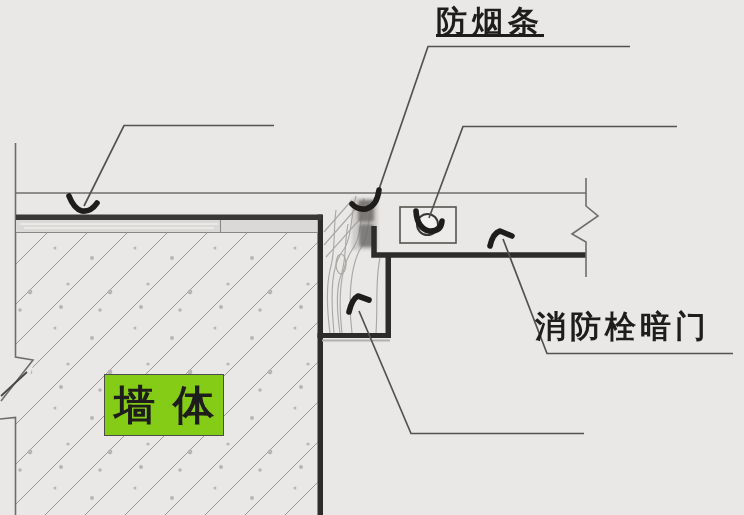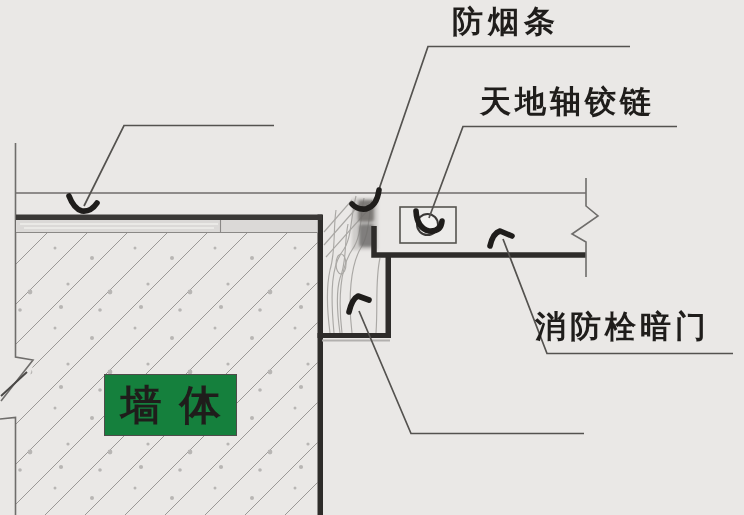--- a/index.html
+++ b/index.html
@@ -16,22 +16,22 @@
   .arrowhead{stroke:var(--text,#1b1917);stroke-width:5.6;fill:none;stroke-linecap:round;stroke-linejoin:round;}
   .grain{stroke:#aaa8a5;stroke-width:1.15;fill:none;}
   .hatch-line{stroke:var(--hatch-line,#9a9896);stroke-width:1;}
   .speck{fill:var(--speckle,#b8b6b4);}
   
   .lbl{
     position:absolute;color:var(--text,#1f1d1b);
     font-size:31px;font-weight:600;line-height:1.05;white-space:nowrap;
   }
   .wall-box{
-    position:absolute;left:104px;top:374px;width:133px;height:62px;
-    background:#15803d;border:1.6px solid #4e4c4a;box-sizing:border-box;
+    position:absolute;left:104px;top:374px;width:120px;height:62px;
+    background:#84cc16;border:1.6px solid #4e4c4a;box-sizing:border-box;
     display:flex;align-items:center;justify-content:center;
   }
   .wall-box .lbl-inner{
     color:var(--text,#1f1d1b);font-size:41px;font-weight:700;
     letter-spacing:18px;margin-right:-18px;line-height:1;white-space:nowrap;
   }
   .ls5{letter-spacing:5px;} .ls4{letter-spacing:4px;}
 </style>
 </head>
 <body>
@@ -122,20 +122,19 @@
 
     <g>
       <path class="arrowhead" d="M69,196 Q74,209 82,211 Q91,212 97,203"></path>
       <path class="arrowhead" d="M379,190 Q377,206 366,209 Q357,210 352,204"></path>
       <path class="arrowhead" d="M416,211 Q417,228 429,231 Q441,232 442,221"></path>
       <path class="arrowhead" d="M490,246 Q493,233 500,231 L512,236"></path>
       <path class="arrowhead" d="M349,312 Q352,299 358,296 L369,300"></path>
     </g>
   </svg>
 
-  <div class="lbl ls5" style="left:452px;top:6px;">防烟条</div>
-  <div class="lbl ls4" style="left:480px;top:86px;">天地轴铰链</div>
+  <div class="lbl ls5" style="left:436px;top:6px;text-decoration:underline;">防烟条</div>
   <div class="lbl ls4" style="left:535px;top:311px;">消防栓暗门</div>
 
   <div class="wall-box">
     <span class="lbl-inner">墙体</span>
   </div>
 </div>
 
 </body></html>

